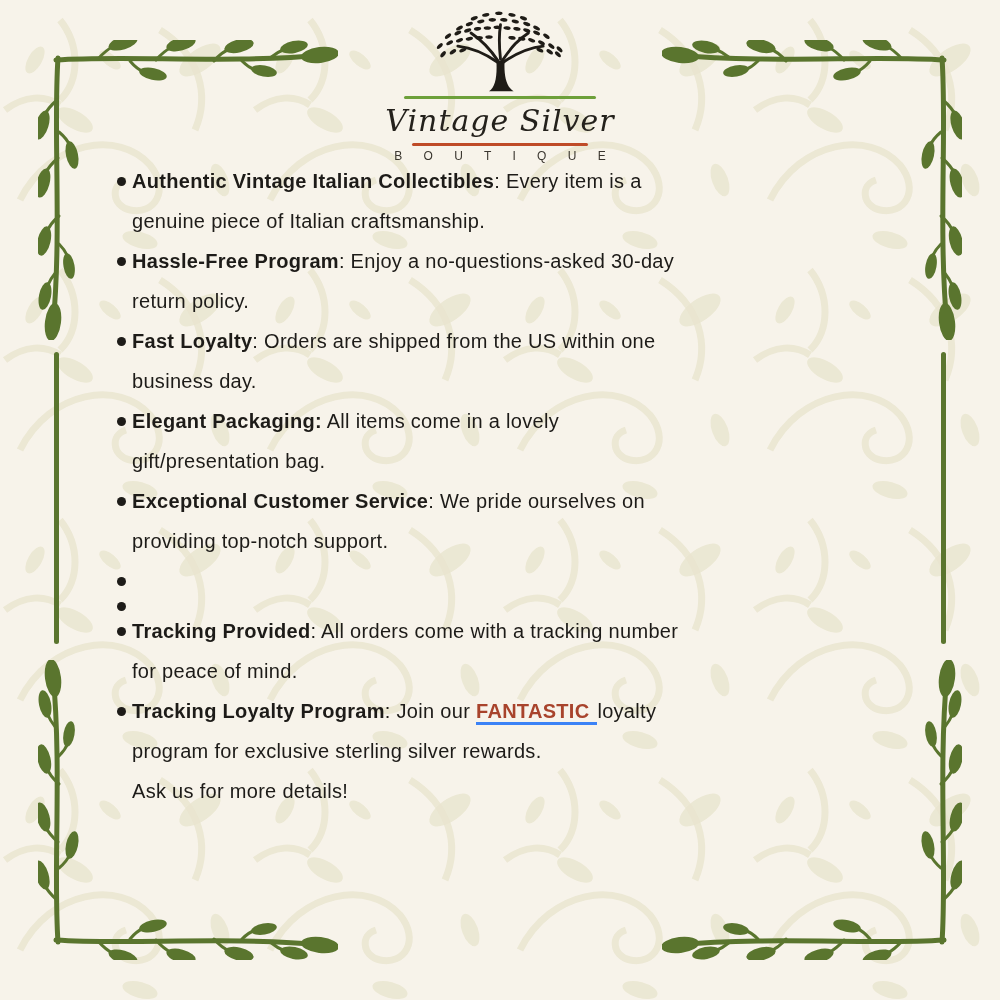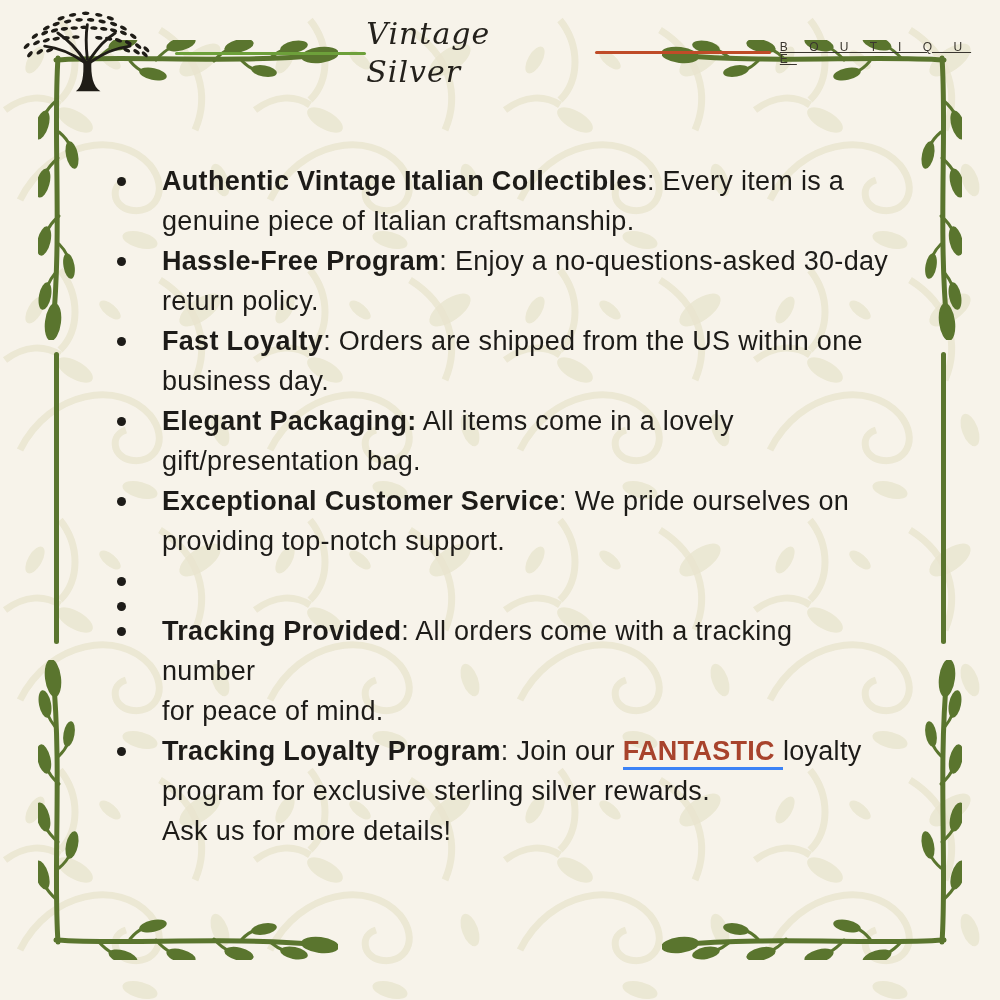--- a/index.html
+++ b/index.html
@@ -17,40 +17,40 @@
   .corner svg{display:block;width:300px;height:300px;}
   .tl{left:38px;top:40px;}
   .tr{right:38px;top:40px;transform:scaleX(-1);}
   .bl{left:38px;bottom:40px;transform:scaleY(-1);}
   .br{right:38px;bottom:40px;transform:scale(-1,-1);}
   .edge-line{position:absolute;width:5px;height:292px;top:352px;background:#5a752e;border-radius:3px;z-index:1;}
   .edge-line.left{left:54px;}
   .edge-line.right{right:54px;}
 
   
-  .logo{position:absolute;left:0;right:0;top:10px;display:flex;flex-direction:row;align-items:center;z-index:3;}
+  .logo{position:absolute;left:0;right:0;top:10px;display:flex;flex-direction:column;align-items:center;z-index:3;}
   .logo .tree{width:175px;height:82px;}
   .divider{border-radius:2px;}
   .divider.green{width:192px;height:3px;background:#6da03a;margin-top:4px;}
   .divider.red{width:176px;height:3px;background:#bf4b28;margin-top:3px;}
   .brand-script{
     font-family:"DejaVu Serif", serif;font-style:italic;
     font-size:30px;color:#24211c;letter-spacing:1px;margin-top:3px;line-height:1.25;
   }
   .brand-sub{
-    font-size:12px;color:#3a362f;letter-spacing:9px;padding-left:9px;margin-top:4px;line-height:1;text-decoration:underline;
+    font-size:12px;color:#3a362f;letter-spacing:9px;padding-left:9px;margin-top:4px;line-height:1;
   }
 
   
   .list{position:absolute;left:117px;top:161px;width:772px;margin:0;padding:0;list-style:none;z-index:3;}
   .list li{display:flex;align-items:flex-start;}
   .dot{flex:none;width:9px;height:9px;border-radius:50%;background:#1d1b18;margin-top:16px;}
   .txt{
-    margin-left:36px;white-space:pre-line;
-    font-size:27px;line-height:40px;color:#1d1b18;letter-spacing:0.3px;
+    margin-left:6px;white-space:pre-line;
+    font-size:20px;line-height:40px;color:#1d1b18;letter-spacing:0.3px;
   }
   .txt b{font-weight:700;}
   .hl{
     color:#a8432c;font-weight:700;display:inline-block;line-height:1.1;
     border-bottom:3px solid #3b82f6;padding-right:8px;
   }
 </style>
 </head>
 <body>
 

